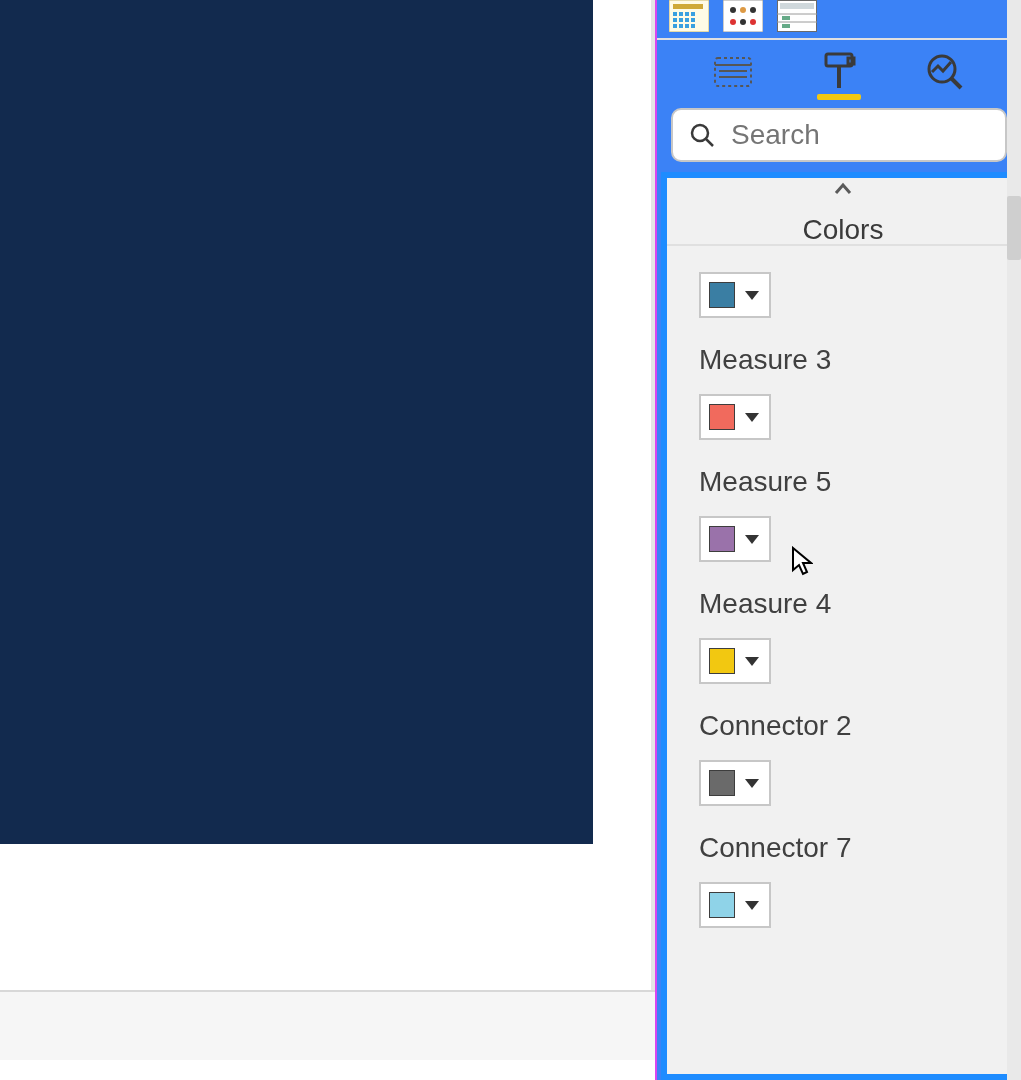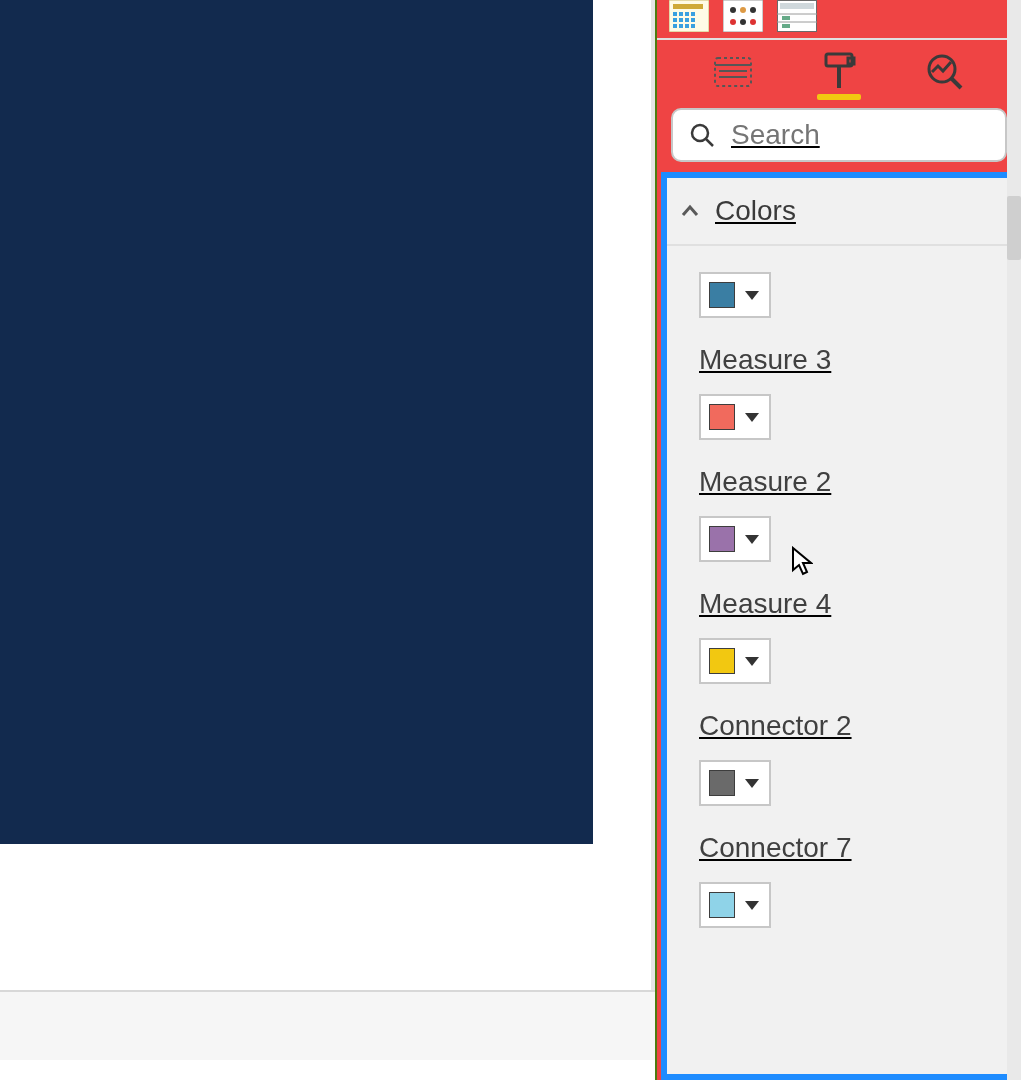--- a/index.html
+++ b/index.html
@@ -5,21 +5,21 @@
   * { box-sizing: border-box; margin: 0; padding: 0; }
   html, body { width: 1021px; height: 1080px; overflow: hidden; font-family: "Segoe UI", Arial, sans-serif; }
   body { display: flex; background: #f1f1f1; }
 
   .left-area { flex: 1; height: 100%; position: relative; background: #ffffff; }
   .canvas-white { position: absolute; left: 0; top: 0; right: 0; bottom: 90px; background: #ffffff; }
   .canvas-navy  { position: absolute; left: 0; top: 0; width: 593px; height: 844px; background: #122a4e; }
   .canvas-right-sep { position: absolute; right: 0; top: 0; width: 4px; height: 990px; background: #e5e5e5; }
   .bottom-bar { position: absolute; left: 0; bottom: 20px; right: 0; height: 70px; border-top: 2px solid #d8d8d8; background: #f6f6f6; }
 
-  .right-pane { width: 366px; height: 100%; background: #ef4444; border-left: 2px solid #4d7c0f; display: flex; flex-direction: column; position: relative; text-decoration: underline; }
+  .right-pane { width: 366px; height: 100%; background: #3b82f6; border-left: 2px solid #d946ef; display: flex; flex-direction: column; position: relative; }
   .scroll-track { position: absolute; right: 0; top: 0; width: 14px; height: 100%; background: #e9e9e9; }
   .scroll-thumb { position: absolute; right: 0; top: 196px; width: 14px; height: 64px; background: #cfcfcf; border-radius: 2px; }
 
   .viz-strip { height: 40px; display: flex; gap: 14px; padding-left: 12px; align-items: flex-start; border-bottom: 2px solid #e0e0e0; }
   .viz-icon { width: 40px; height: 32px; display:flex; align-items:center; justify-content:center; }
 
   .tabs-row { height: 64px; display: flex; align-items: center; justify-content: center; gap: 46px; }
   .tab-item { width: 60px; height: 52px; display: flex; flex-direction: column; align-items: center; justify-content: center; position: relative; cursor: pointer; }
   .tab-underline { position: absolute; bottom: -2px; left: 8px; right: 8px; height: 6px; background: #f2c811; border-radius: 2px; }
 
@@ -27,21 +27,21 @@
   .search-box { display: flex; align-items: center; height: 54px; border: 2px solid #c7c7c7; border-radius: 10px; background: #ffffff; padding: 0 16px; }
   .search-box input { border: none; outline: none; font-size: 28px; color: #575757; width: 100%; background: transparent; }
   .search-icon { width: 26px; height: 26px; margin-right: 16px; flex-shrink:0; }
 
   .section { border-top: 2px solid #e0e0e0; }
   .section-row { display: flex; align-items: center; height: 62px; padding-left: 18px; gap: 14px; cursor: pointer; }
   .section-label { font-size: 28px; color: #3a3a3a; }
   .chev { width: 22px; height: 22px; display:flex; align-items:center; justify-content:center; }
 
   .highlight-box { margin: 0 8px 0 4px; border: 6px solid #1e8cff; background: #f1f1f1; flex: 1; overflow: hidden; }
-  .hl-header { display:flex; align-items:center; height:68px; padding-left:12px; gap:14px; border-bottom: 2px solid #e0e0e0; }
+  .hl-header { display:flex; align-items:center; height:68px; padding-left:12px; gap:14px; border-bottom: 2px solid #e0e0e0; flex-direction: column; }
 
   .prop { padding: 26px 0 0 32px; }
   .prop-label { font-size: 28px; color: #404040; margin-bottom: 18px; }
   .swatch-picker { display:inline-flex; align-items:center; border:2px solid #c7c7c7; background:#fff; height:46px; padding:0 10px 0 8px; gap:10px; cursor:pointer; }
   .swatch { width:26px; height:26px; border:1px solid #3d3d3d; }
   .caret { width:0; height:0; border-left:7px solid transparent; border-right:7px solid transparent; border-top:9px solid #333; }
 
   .cursor { position:absolute; width:22px; height:30px; pointer-events:none; }
 </style>
 </head>
@@ -156,21 +156,21 @@
     <div id="colors-body" style="position:relative;">
 
     <div class="prop"><div class="swatch-picker">
             <div class="swatch" style="background: rgb(58, 126, 163);"></div>
             <div class="caret"></div>
           </div></div>
         <div class="prop"><div class="prop-label">Measure 3</div><div class="swatch-picker">
             <div class="swatch" style="background: rgb(241, 106, 93);"></div>
             <div class="caret"></div>
           </div></div>
-        <div class="prop"><div class="prop-label">Measure 2</div><div class="swatch-picker">
+        <div class="prop"><div class="prop-label">Measure 5</div><div class="swatch-picker">
             <div class="swatch" style="background: rgb(154, 114, 170);"></div>
             <div class="caret"></div>
           </div></div>
         <div class="prop"><div class="prop-label">Measure 4</div><div class="swatch-picker">
             <div class="swatch" style="background: rgb(242, 200, 17);"></div>
             <div class="caret"></div>
           </div></div>
         <div class="prop"><div class="prop-label">Connector 2</div><div class="swatch-picker">
             <div class="swatch" style="background: rgb(106, 106, 106);"></div>
             <div class="caret"></div>

